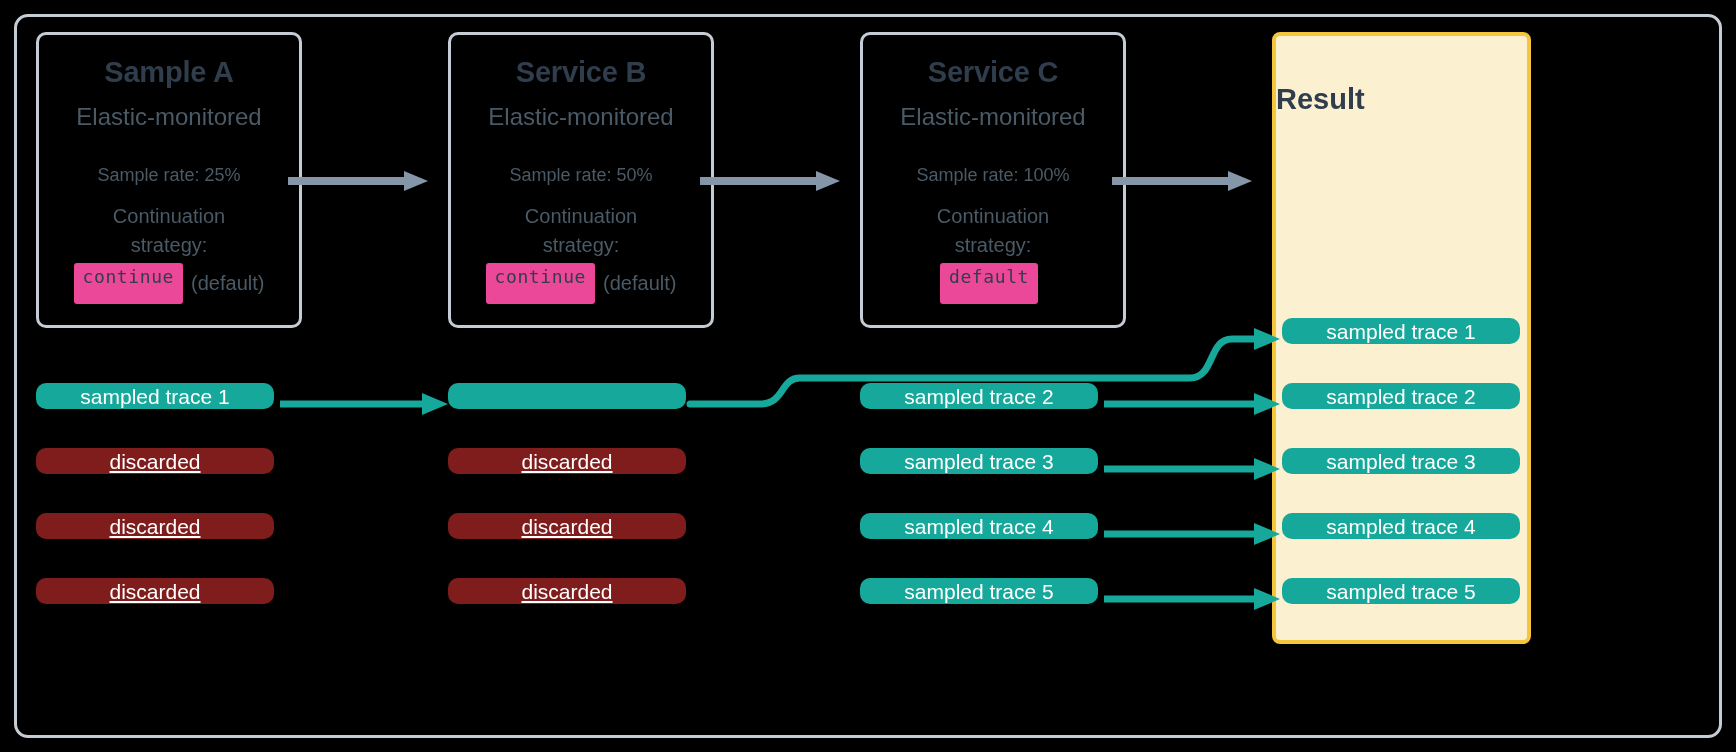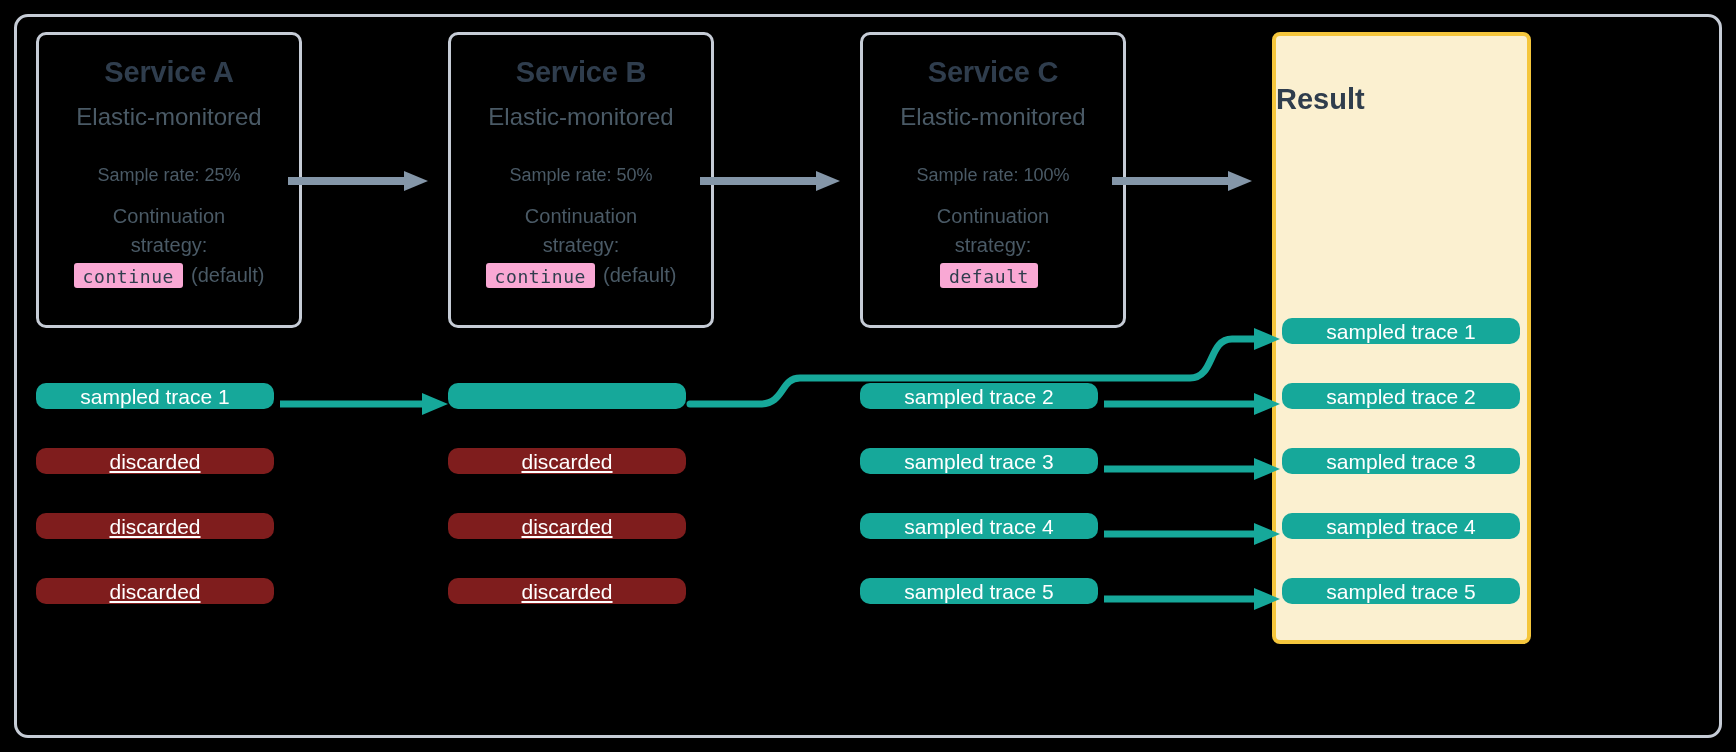--- a/index.html
+++ b/index.html
@@ -78,23 +78,23 @@
     margin-top: 3px;
     display: flex;
     align-items: center;
     gap: 8px;
     font-size: 20px;
     color: #4a5a66;
   }
   .code-badge {
     font-family: "DejaVu Sans Mono", monospace;
     font-size: 18px;
-    background: #f9a8d4;
+    background: #ec4899;
     color: #2f3d4d;
-    padding: 3px 9px 0 9px;
+    padding: 3px 9px 16px 9px;
     border-radius: 3px;
     letter-spacing: 0.6px;
     line-height: 1.2;
   }
 
   
   #result-card {
     position: absolute;
     left: 1272px;
     top: 32px;
@@ -165,21 +165,21 @@
   }
 </style>
 </head>
 <body>
 
 <div id="canvas">
 
   <div id="outer-frame"></div>
 
   <div class="service-card" id="service-card-a">
-    <div class="service-title">Service A</div>
+    <div class="service-title">Sample A</div>
     <div class="service-sub">Elastic-monitored</div>
     <div class="service-rate">Sample rate: 25%</div>
     <div class="service-strategy-label">Continuation strategy:</div>
     <div class="strategy-row">
       <span class="code-badge">continue</span>
       <span>(default)</span>
     </div>
   </div>
 
   <div class="service-card" id="service-card-b">

